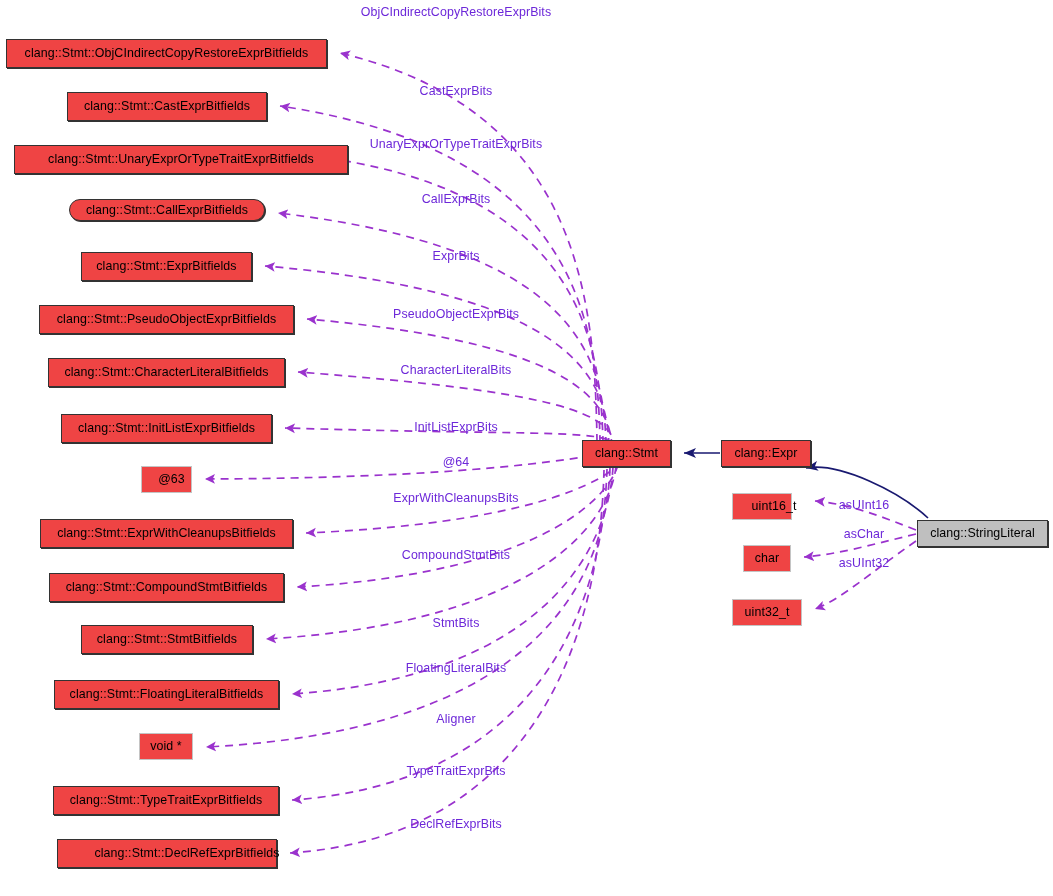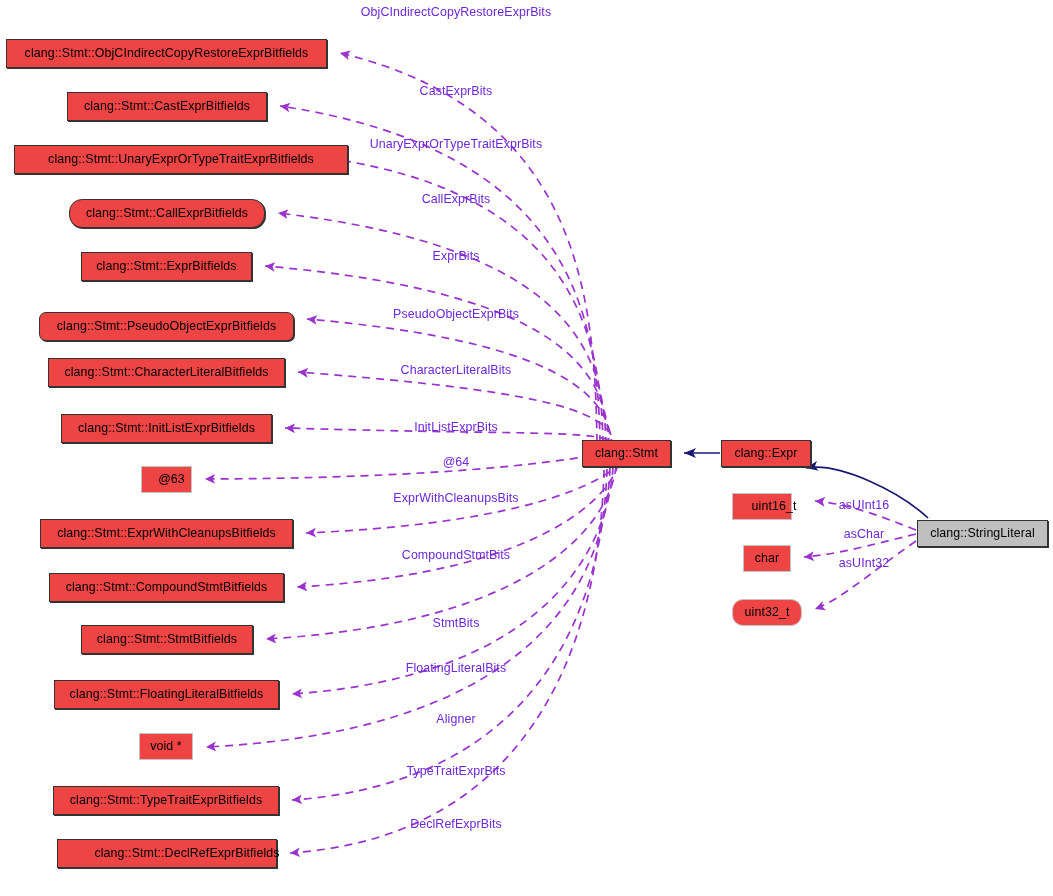--- a/index.html
+++ b/index.html
@@ -102,38 +102,38 @@
     <g stroke="#191970" stroke-width="1.7" fill="none" marker-end="url(#arrowNavy)">
       <path d="M720,453 L684,453"></path>
       <path d="M928,518 C900,492 840,462 806,468"></path>
     </g>
   </svg>
 
   <div id="nodes-layer">
       <div class="node strong" style="left: 6px; top: 39px; width: 321px; height: 29px;">clang::Stmt::ObjCIndirectCopyRestoreExprBitfields</div>
       <div class="node strong" style="left: 67px; top: 92px; width: 200px; height: 29px;">clang::Stmt::CastExprBitfields</div>
       <div class="node strong" style="left: 14px; top: 145px; width: 334px; height: 29px;">clang::Stmt::UnaryExprOrTypeTraitExprBitfields</div>
-      <div class="node strong" style="left: 69px; top: 199px; width: 196px; height: 29px; border-radius: 13px;">clang::Stmt::CallExprBitfields</div>
+      <div class="node strong" style="left: 69px; top: 199px; width: 196px; height: 22px; border-radius: 13px;">clang::Stmt::CallExprBitfields</div>
       <div class="node strong" style="left: 81px; top: 252px; width: 171px; height: 29px;">clang::Stmt::ExprBitfields</div>
-      <div class="node strong" style="left: 39px; top: 312px; width: 255px; height: 29px; border-radius: 7px;">clang::Stmt::PseudoObjectExprBitfields</div>
+      <div class="node strong" style="left: 39px; top: 305px; width: 255px; height: 29px;">clang::Stmt::PseudoObjectExprBitfields</div>
       <div class="node strong" style="left: 48px; top: 358px; width: 237px; height: 29px;">clang::Stmt::CharacterLiteralBitfields</div>
       <div class="node strong" style="left: 61px; top: 414px; width: 211px; height: 29px;">clang::Stmt::InitListExprBitfields</div>
       <div class="node light" style="left: 141px; top: 466px; width: 51px; height: 27px; padding-left: 10px;">@63</div>
       <div class="node strong" style="left: 40px; top: 519px; width: 253px; height: 29px;">clang::Stmt::ExprWithCleanupsBitfields</div>
       <div class="node strong" style="left: 49px; top: 573px; width: 235px; height: 29px;">clang::Stmt::CompoundStmtBitfields</div>
       <div class="node strong" style="left: 81px; top: 625px; width: 172px; height: 29px;">clang::Stmt::StmtBitfields</div>
       <div class="node strong" style="left: 54px; top: 680px; width: 225px; height: 29px;">clang::Stmt::FloatingLiteralBitfields</div>
       <div class="node light" style="left: 139px; top: 733px; width: 54px; height: 27px;">void *</div>
       <div class="node strong" style="left: 53px; top: 786px; width: 226px; height: 29px;">clang::Stmt::TypeTraitExprBitfields</div>
       <div class="node strong" style="left: 57px; top: 839px; width: 220px; height: 29px; padding-left: 40px;">clang::Stmt::DeclRefExprBitfields</div>
       <div class="node strong" style="left: 582px; top: 440px; width: 89px; height: 27px;">clang::Stmt</div>
       <div class="node strong" style="left: 721px; top: 440px; width: 90px; height: 27px;">clang::Expr</div>
       <div class="node light" style="left: 732px; top: 493px; width: 60px; height: 27px; padding-left: 24px;">uint16_t</div>
       <div class="node light" style="left: 743px; top: 545px; width: 48px; height: 27px;">char</div>
-      <div class="node light" style="left: 732px; top: 599px; width: 70px; height: 27px; border-radius: 11px;">uint32_t</div>
+      <div class="node light" style="left: 732px; top: 599px; width: 70px; height: 27px;">uint32_t</div>
       <div class="node highlight" style="left: 917px; top: 520px; width: 131px; height: 27px;">clang::StringLiteral</div>
     </div>
   <div id="labels-layer">
       <div class="edge-label" style="left: 456px; top: 12px;">ObjCIndirectCopyRestoreExprBits</div>
       <div class="edge-label" style="left: 456px; top: 91px;">CastExprBits</div>
       <div class="edge-label" style="left: 456px; top: 144px;">UnaryExprOrTypeTraitExprBits</div>
       <div class="edge-label" style="left: 456px; top: 199px;">CallExprBits</div>
       <div class="edge-label" style="left: 456px; top: 256px;">ExprBits</div>
       <div class="edge-label" style="left: 456px; top: 314px;">PseudoObjectExprBits</div>
       <div class="edge-label" style="left: 456px; top: 370px;">CharacterLiteralBits</div>

